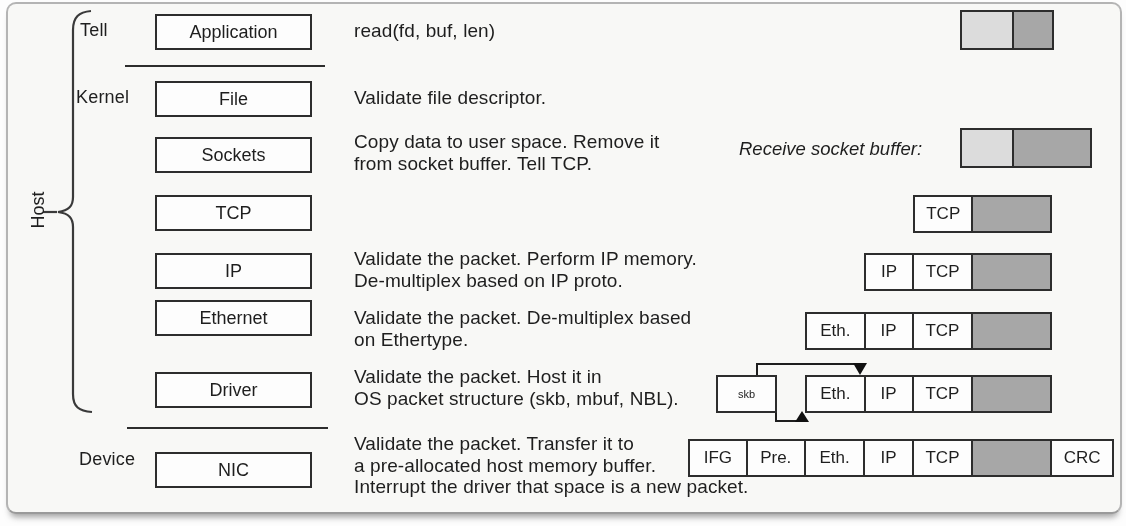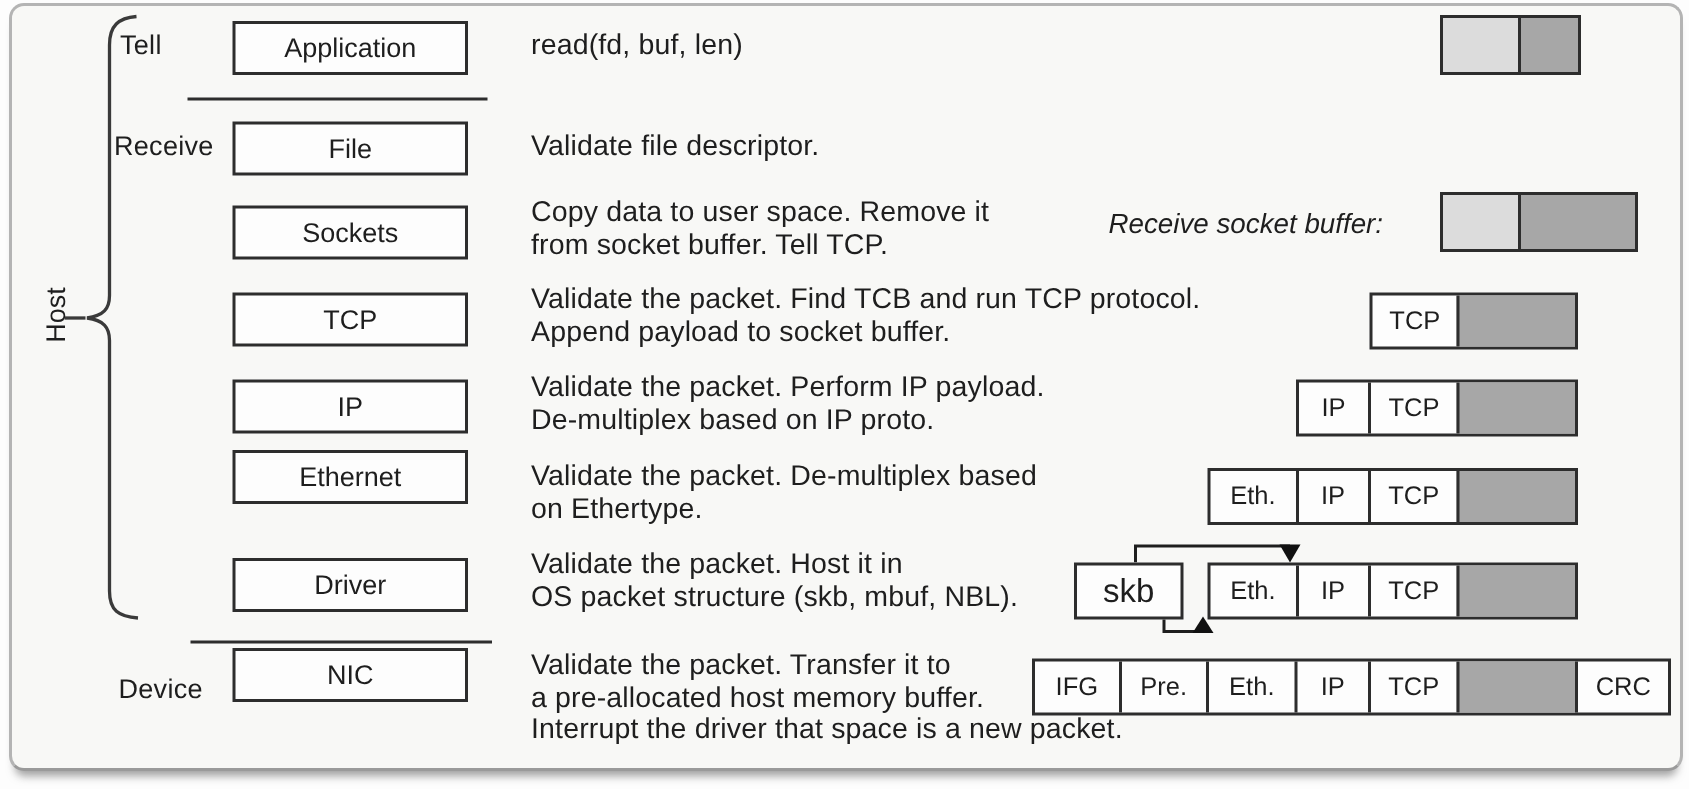--- a/index.html
+++ b/index.html
@@ -35,65 +35,63 @@
     border:2px solid #2d2d2d;background:#fdfdfd;
   }
   .cell{
     display:flex;align-items:center;justify-content:center;
     font-size:17px;box-sizing:border-box;height:100%;
   }
   .cell + .cell{border-left:2px solid #2d2d2d;}
   .cell.payload{background:#a7a7a7;}
   .cell.light{background:#dcdcdc;}
   .skb{
-    position:absolute;left:716px;top:375px;width:73px;height:38px;box-sizing:border-box;
+    position:absolute;left:716px;top:375px;width:61px;height:38px;box-sizing:border-box;
     background:#fdfdfd;border:2px solid #2d2d2d;
-    display:flex;align-items:center;justify-content:center;font-size:22px;
+    display:flex;align-items:center;justify-content:center;font-size:11px;
   }
 </style>
 </head>
 <body>
 
 <div class="canvas">
 
   <div class="frame"></div>
 
   <svg class="overlay" viewBox="0 0 1126 526">
     <path d="M 91 11 C 79 12 73 17 73 30 L 73 197 C 73 206 69 210.5 58 212 C 69 213.5 73 218 73 227 L 73 394 C 73 407 79 411 92 412" fill="none" stroke="#3a3a3a" stroke-width="2.2"></path>
     <line x1="43" y1="212" x2="57" y2="212" stroke="#3a3a3a" stroke-width="2.2"></line>
     <path d="M 757 375 L 757 364 L 860 364" fill="none" stroke="#1e1e1e" stroke-width="2"></path>
     <polygon points="853,363 867,363 860,375" fill="#111"></polygon>
     <path d="M 776 412 L 776 421 L 799 421" fill="none" stroke="#1e1e1e" stroke-width="2"></path>
     <polygon points="795,422 809,422 802,411" fill="#111"></polygon>
   </svg>
 
   <div class="host">Host</div>
   <div class="glabel" style="left:80px;top:20px">Tell</div>
-  <div class="glabel" style="left:76px;top:87px">Receive</div>
+  <div class="glabel" style="left:76px;top:87px">Kernel</div>
   <div class="glabel" style="left:79px;top:449px">Device</div>
 
   <div class="sep" style="left:125px;top:65px;width:200px"></div>
   <div class="sep" style="left:127px;top:427px;width:201px"></div>
 
   <div class="lbox" style="top:14px">Application</div>
   <div class="lbox" style="top:81px">File</div>
   <div class="lbox" style="top:137px">Sockets</div>
   <div class="lbox" style="top:195px">TCP</div>
   <div class="lbox" style="top:253px">IP</div>
   <div class="lbox" style="top:300px">Ethernet</div>
   <div class="lbox" style="top:372px">Driver</div>
-  <div class="lbox" style="top:432px">NIC</div>
+  <div class="lbox" style="top:452px">NIC</div>
 
   <div class="desc" style="top:20px">read(fd, buf, len)</div>
   <div class="desc" style="top:87px">Validate file descriptor.</div>
   <div class="desc" style="top:131px">Copy data to user space. Remove it
 from socket buffer. Tell TCP.</div>
-  <div class="desc" style="top:189px">Validate the packet. Find TCB and run TCP protocol.
-Append payload to socket buffer.</div>
-  <div class="desc" style="top:248px">Validate the packet. Perform IP payload.
+  <div class="desc" style="top:248px">Validate the packet. Perform IP memory.
 De-multiplex based on IP proto.</div>
   <div class="desc" style="top:307px">Validate the packet. De-multiplex based
 on Ethertype.</div>
   <div class="desc" style="top:366px">Validate the packet. Host it in
 OS packet structure (skb, mbuf, NBL).</div>
   <div class="desc" style="top:433px">Validate the packet. Transfer it to
 a pre-allocated host memory buffer.
 Interrupt the driver that space is a new packet.</div>
 
   <div class="prow" style="left:960px;top:10px;width:94px;height:40px">

